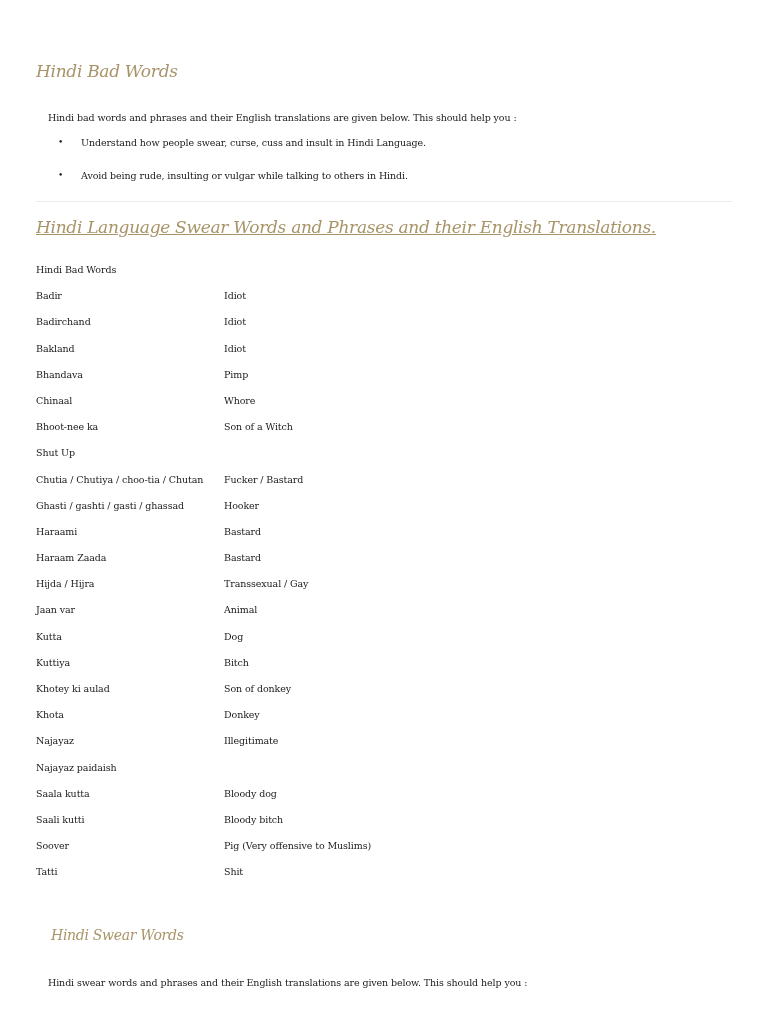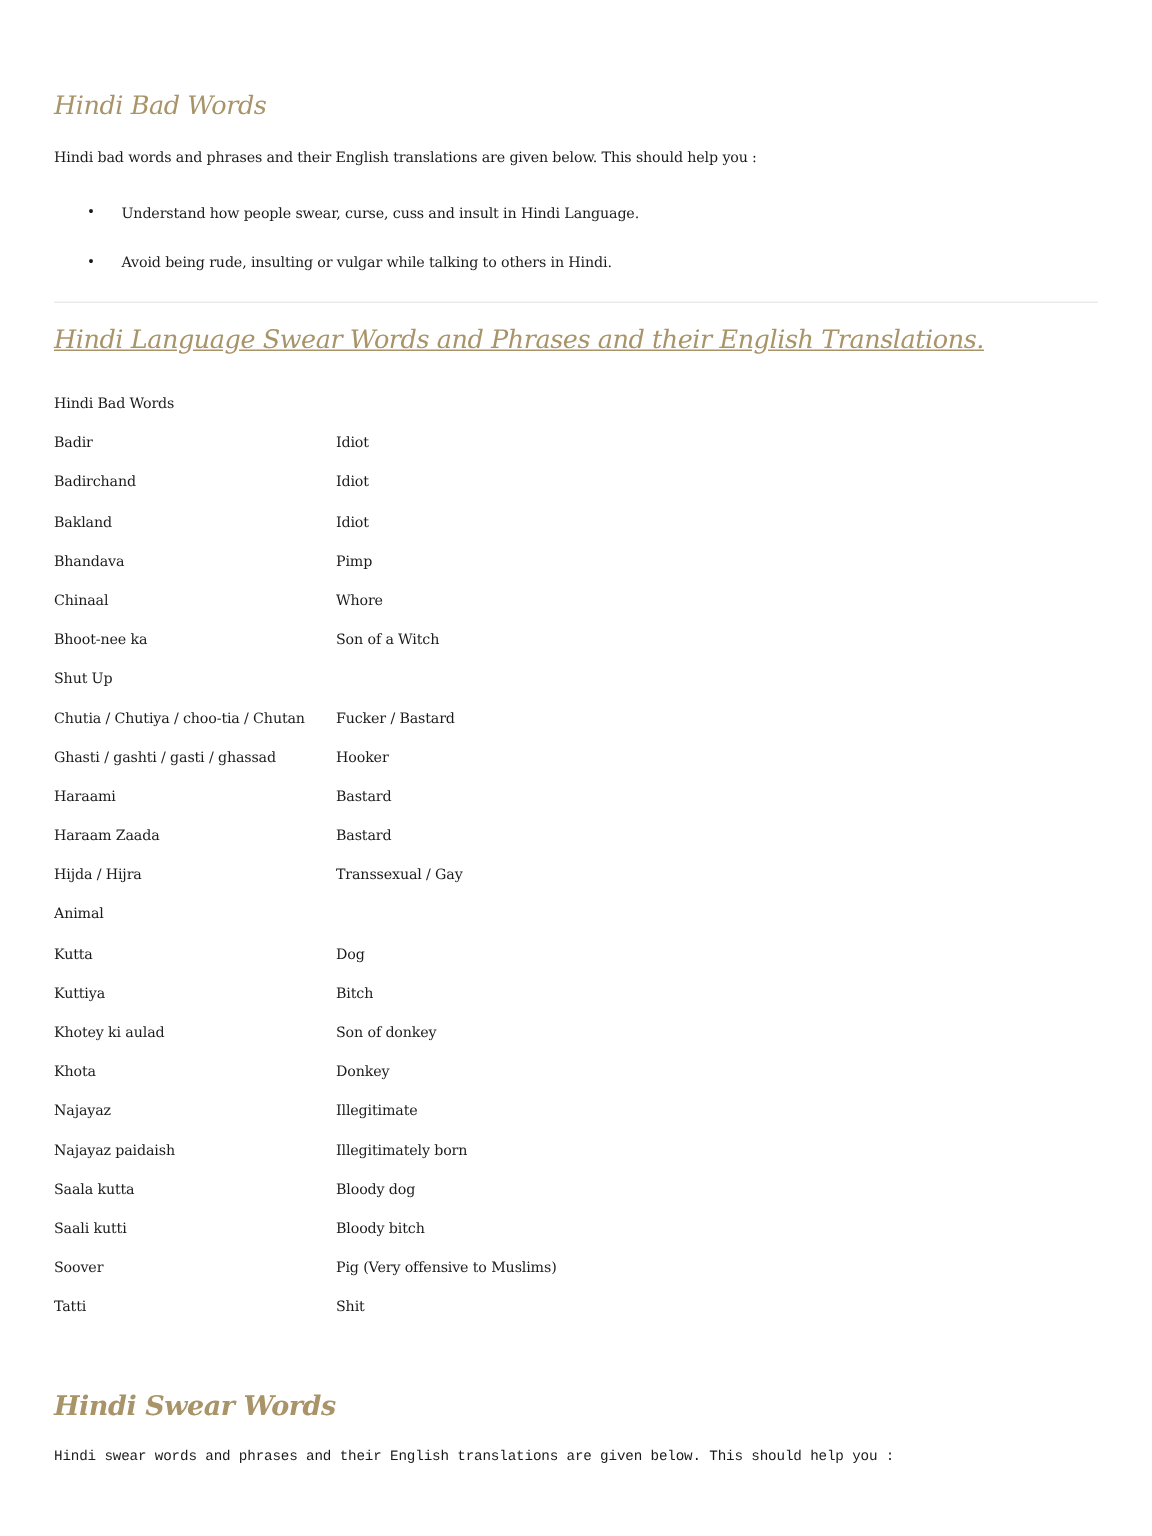--- a/index.html
+++ b/index.html
@@ -32,21 +32,21 @@
     .h-main {
       position: absolute;
       top: 61px;
       left: 0;
       font-size: 17px;
     }
     .intro {
       position: absolute;
       left: 0;
       font-size: 9.5px;
-      margin: 0;
+      margin: 12px;
       letter-spacing: -0.1px;
     }
     .intro-1 { top: 100px; }
     .bullets {
       position: absolute;
       top: 137px;
       left: 0;
       margin: 0;
       padding: 0;
       list-style: none;
@@ -91,25 +91,24 @@
       display: flex;
       height: 26.2px;
       font-size: 9.5px;
       letter-spacing: -0.1px;
     }
     .cell-hindi { width: 188px; }
     .cell-eng { flex: 1; }
     .h-swear {
       position: absolute;
       top: 927px;
-      left: 0;
-      font-size: 18px;
-      font-weight: bold;
-    }
-    .intro-2 { top: 965px; font-family: Liberation Mono, monospace; }
+      left: 15px;
+      font-size: 14px;
+    }
+    .intro-2 { top: 965px; }
   </style>
 </head>
 <body>
 
 <div class="page">
 
   <h2 class="heading h-main">Hindi Bad Words</h2>
 
   <p class="intro intro-1">Hindi bad words and phrases and their English translations are given below. This should help you :</p>
 
@@ -174,20 +173,21 @@
         </div>
         <div class="row">
           <div class="cell-hindi">Haraam Zaada</div>
           <div class="cell-eng">Bastard</div>
         </div>
         <div class="row">
           <div class="cell-hindi">Hijda / Hijra</div>
           <div class="cell-eng">Transsexual / Gay</div>
         </div>
         <div class="row">
+          <div class="cell-hindi">Jaan var</div>
           <div class="cell-eng">Animal</div>
         </div>
         <div class="row">
           <div class="cell-hindi">Kutta</div>
           <div class="cell-eng">Dog</div>
         </div>
         <div class="row">
           <div class="cell-hindi">Kuttiya</div>
           <div class="cell-eng">Bitch</div>
         </div>
@@ -198,21 +198,20 @@
         <div class="row">
           <div class="cell-hindi">Khota</div>
           <div class="cell-eng">Donkey</div>
         </div>
         <div class="row">
           <div class="cell-hindi">Najayaz</div>
           <div class="cell-eng">Illegitimate</div>
         </div>
         <div class="row">
           <div class="cell-hindi">Najayaz paidaish</div>
-          <div class="cell-eng">Illegitimately born</div>
         </div>
         <div class="row">
           <div class="cell-hindi">Saala kutta</div>
           <div class="cell-eng">Bloody dog</div>
         </div>
         <div class="row">
           <div class="cell-hindi">Saali kutti</div>
           <div class="cell-eng">Bloody bitch</div>
         </div>
         <div class="row">

